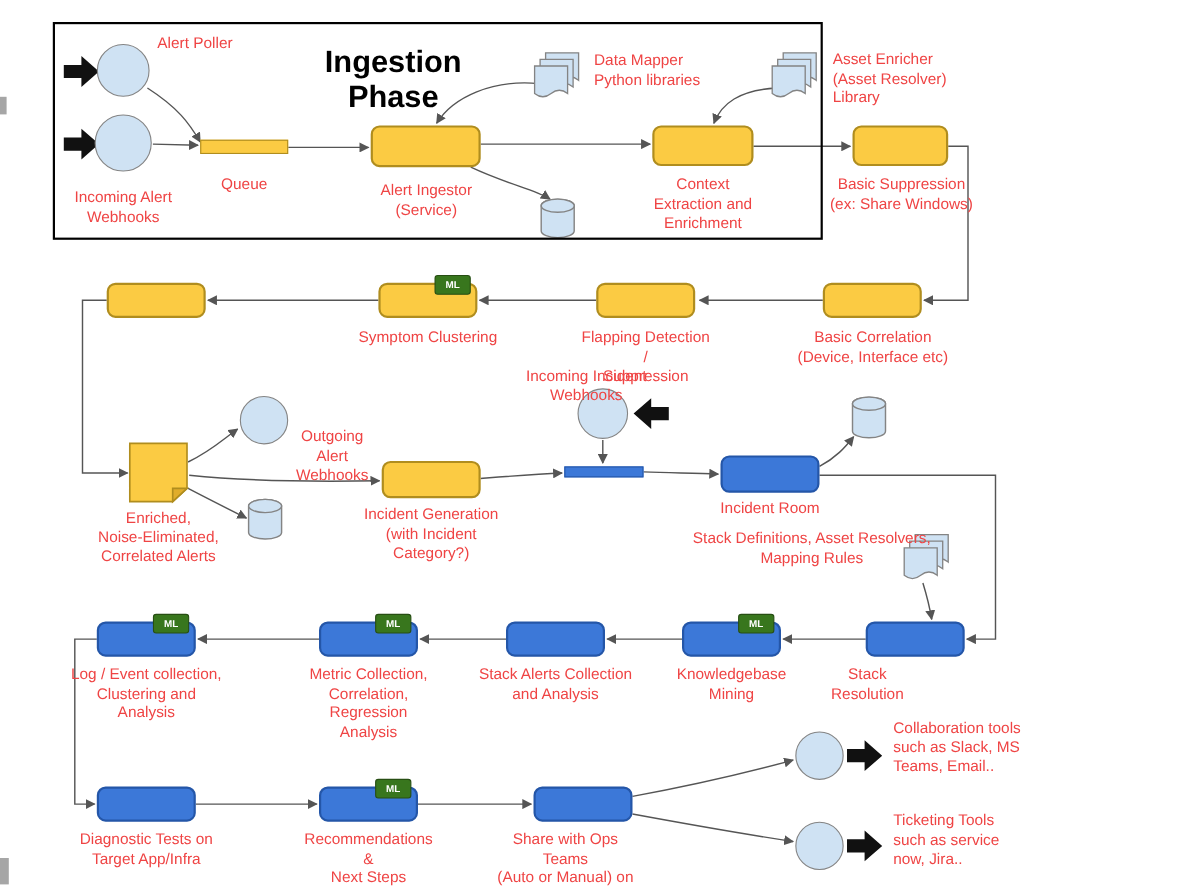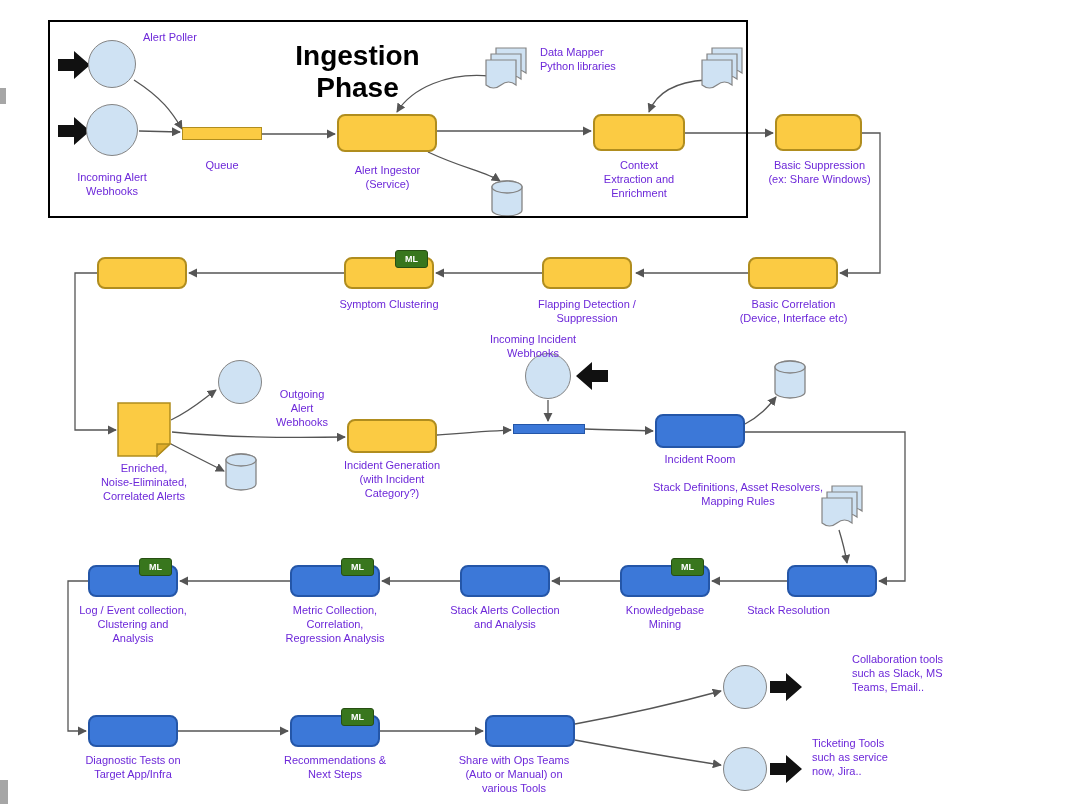--- a/index.html
+++ b/index.html
@@ -7,21 +7,21 @@
     position:relative; width:1076px; height:809px; background:#ffffff;
     font-family:"Liberation Sans", sans-serif; overflow:hidden;
   }
   svg.layer { position:absolute; left:0; top:0; }
   .phase-box { position:absolute; border:2.5px solid #000; background:transparent; box-sizing:border-box; }
   .ybox { position:absolute; background:#FBCB43; border:2px solid #B08D1E; border-radius:8px; box-sizing:border-box; }
   .ybar { position:absolute; background:#FBCB43; border:1.5px solid #B08D1E; box-sizing:border-box; }
   .bbox { position:absolute; background:#3C78D8; border:2px solid #2456A8; border-radius:8px; box-sizing:border-box; }
   .bbar { position:absolute; background:#3C78D8; border:1.5px solid #2456A8; box-sizing:border-box; }
   .circle { position:absolute; background:#CFE2F3; border:1.5px solid #848484; border-radius:50%; box-sizing:border-box; }
-  .lbl { position:absolute; font-size:11px; line-height:1.25; color:#6d28d9; white-space:pre-line; text-align:center; }
+  .lbl { position:absolute; font-size:14px; line-height:1.25; color:#ef4444; white-space:pre-line; text-align:center; }
   .lbl.left { text-align:left; }
   .title { position:absolute; font-size:28px; font-weight:bold; color:#000; text-align:center; }
   .ml-badge {
     position:absolute; width:33px; height:18px; background:#38761D; border:1px solid #274E13;
     border-radius:3px; color:#fff; font-size:9px; font-weight:bold;
     display:flex; align-items:center; justify-content:center; box-sizing:border-box;
   }
   .edge-artifact { position:absolute; background:#A6A6A6; }
 </style>
 </head>
@@ -158,20 +158,23 @@
   <div class="lbl" style="left:58px; top:171px; width:108px;">Incoming Alert
 Webhooks</div>
   <div class="lbl" style="left:192px; top:159px; width:60px;">Queue</div>
   <div class="lbl" style="left:340px; top:164px; width:95px;">Alert Ingestor
 (Service)</div>
   <div class="lbl left" style="left:540px; top:46px; width:115px;">Data Mapper
 Python libraries</div>
   <div class="lbl" style="left:589px; top:159px; width:100px;">Context
 Extraction and
 Enrichment</div>
+  <div class="lbl left" style="left:757px; top:45px; width:115px;">Asset Enricher
+(Asset Resolver)
+Library</div>
   <div class="lbl" style="left:752px; top:159px; width:135px;">Basic Suppression
 (ex: Share Windows)</div>
   <div class="lbl" style="left:722px; top:298px; width:143px;">Basic Correlation
 (Device, Interface etc)</div>
   <div class="lbl" style="left:525px; top:298px; width:124px;">Flapping Detection /
 Suppression</div>
   <div class="lbl" style="left:325px; top:298px; width:128px;">Symptom Clustering</div>
   <div class="lbl" style="left:85px; top:462px; width:118px;">Enriched,
 Noise-Eliminated,
 Correlated Alerts</div>
@@ -197,21 +200,21 @@
   <div class="lbl" style="left:68px; top:754px; width:130px;">Diagnostic Tests on
 Target App/Infra</div>
   <div class="lbl" style="left:63px; top:604px; width:140px;">Log / Event collection,
 Clustering and
 Analysis</div>
   <div class="lbl" style="left:273px; top:754px; width:124px;">Recommendations &amp;
 Next Steps</div>
   <div class="lbl" style="left:444px; top:754px; width:140px;">Share with Ops Teams
 (Auto or Manual) on
 various Tools</div>
-  <div class="lbl left" style="left:812px; top:653px; width:120px;margin-left:40px;">Collaboration tools
+  <div class="lbl left" style="left:812px; top:653px; width:120px;">Collaboration tools
 such as Slack, MS
 Teams, Email..</div>
   <div class="lbl left" style="left:812px; top:737px; width:110px;">Ticketing Tools
 such as service
 now, Jira..</div>
 
   <div class="edge-artifact" style="left:0; top:88px; width:6px; height:16px;"></div>
   <div class="edge-artifact" style="left:0; top:780px; width:8px; height:24px;"></div>
 
 </div>

